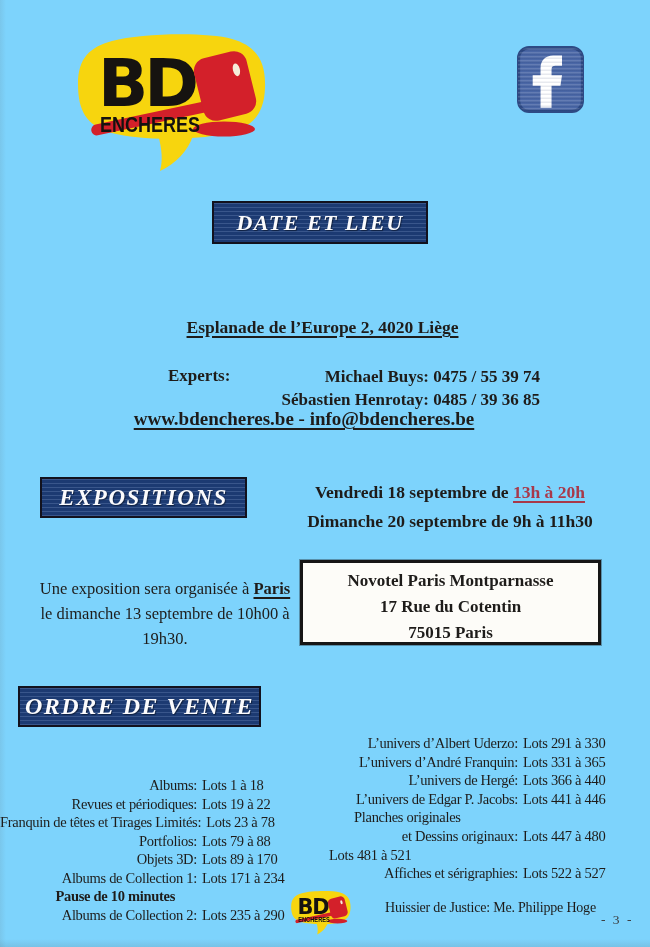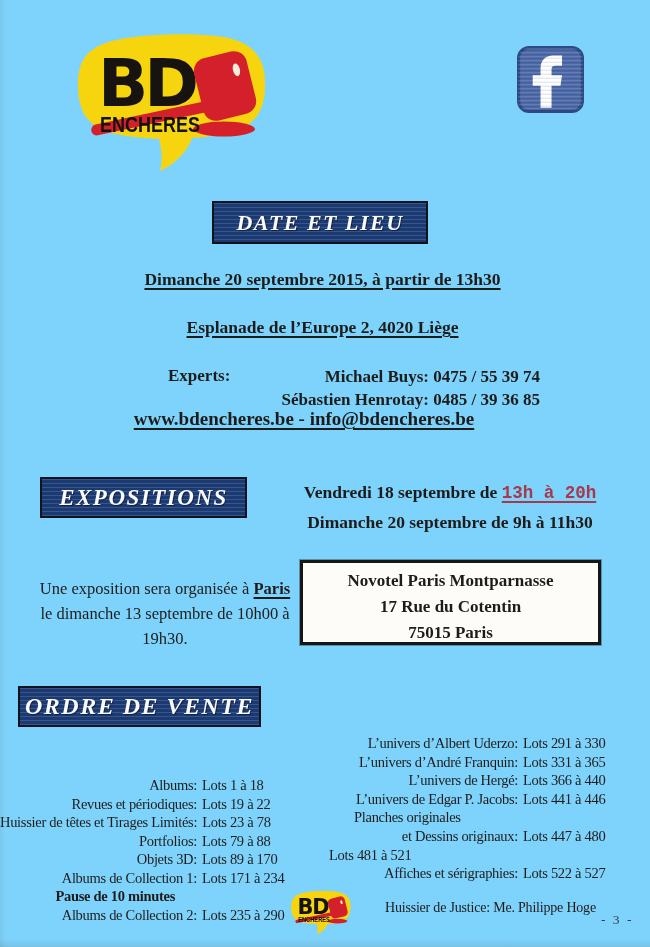--- a/index.html
+++ b/index.html
@@ -63,21 +63,21 @@
   .u { text-decoration: underline; text-underline-offset: 3px; text-decoration-thickness: 1.8px; }
   .date-line    { top: 269px; font-size: 17.5px; font-weight: bold; }
   .address-line { top: 317px; font-size: 17.5px; font-weight: bold; }
   .experts-label { position: absolute; left: 168px; top: 366px; font-size: 17px; font-weight: bold; }
   .experts-lines { position: absolute; right: 110px; top: 365px; text-align: right; font-size: 17px; font-weight: bold; line-height: 23px; }
   .website-line { top: 408px; width: 608px; font-size: 19px; font-weight: bold; }
 
   
   .expo-dates { position: absolute; left: 280px; top: 478px; width: 340px; text-align: center;
                 font-size: 17.5px; font-weight: bold; line-height: 28.6px; }
-  .red { color: var(--accent-red, #a8394a); font-family: Liberation Mono, monospace; }
+  .red { color: var(--accent-red, #a8394a); }
   .red.u { text-decoration-color: var(--accent-red, #a8394a); }
 
   .paris-note { position: absolute; left: 35px; top: 576px; width: 260px; text-align: center;
                 font-size: 16.5px; line-height: 25px; }
   .paris-city { font-weight: bold; }
 
   .venue-box { position: absolute; left: 300px; top: 560px; width: 301px; height: 85px;
                border: 3px solid #161616; box-sizing: border-box; background: #fdfcf8;
                text-align: center; font-size: 17px; font-weight: bold; line-height: 26px; padding-top: 5px;
                box-shadow: 0 0 0 1px rgba(20,20,20,0.35); }
@@ -129,23 +129,20 @@
     <svg viewBox="0 0 64 64">
       <rect x="1.5" y="1.5" width="61" height="61" rx="10" fill="#4a67a6" stroke="#2e4a84" stroke-width="3"></rect>
       <path d="M 43 9 h -8.5 c -7.5 0 -12 4.8 -12 12 v 7 h -7.5 v 10 h 7.5 v 21 h 10.5 v -21 h 8.5 l 1.5 -10 h -10 v -5.5 c 0 -2.6 1.1 -3.6 3.7 -3.6 H 43 Z" fill="#ffffff"></path>
     </svg>
   </div>
 
   <div class="band band-date">
     <span>DATE ET LIEU</span>
   </div>
 
-  <div class="center-line date-line">
-    <span class="u">Dimanche 20 septembre 2015, à partir de 13h30</span>
-  </div>
   <div class="center-line address-line">
     <span class="u">Esplanade de l’Europe 2, 4020 Liège</span>
   </div>
 
   <div class="experts-label">Experts:</div>
   <div class="experts-lines">
     <div>Michael Buys: 0475 / 55 39 74</div>
     <div>Sébastien Henrotay: 0485 / 39 36 85</div>
   </div>
 
@@ -179,21 +176,21 @@
   <div class="lots lots-left">
     <div class="lot-row">
         <span class="lot-label">Albums:</span>
         <span class="lot-value">Lots 1 à 18</span>
       </div>
     <div class="lot-row">
         <span class="lot-label">Revues et périodiques:</span>
         <span class="lot-value">Lots 19 à 22</span>
       </div>
     <div class="lot-row">
-        <span class="lot-label">Huissier de têtes et Tirages Limités:</span>
+        <span class="lot-label">Franquin de têtes et Tirages Limités:</span>
         <span class="lot-value">Lots 23 à 78</span>
       </div>
     <div class="lot-row">
         <span class="lot-label">Portfolios:</span>
         <span class="lot-value">Lots 79 à 88</span>
       </div>
     <div class="lot-row">
         <span class="lot-label">Objets 3D:</span>
         <span class="lot-value">Lots 89 à 170</span>
       </div>

